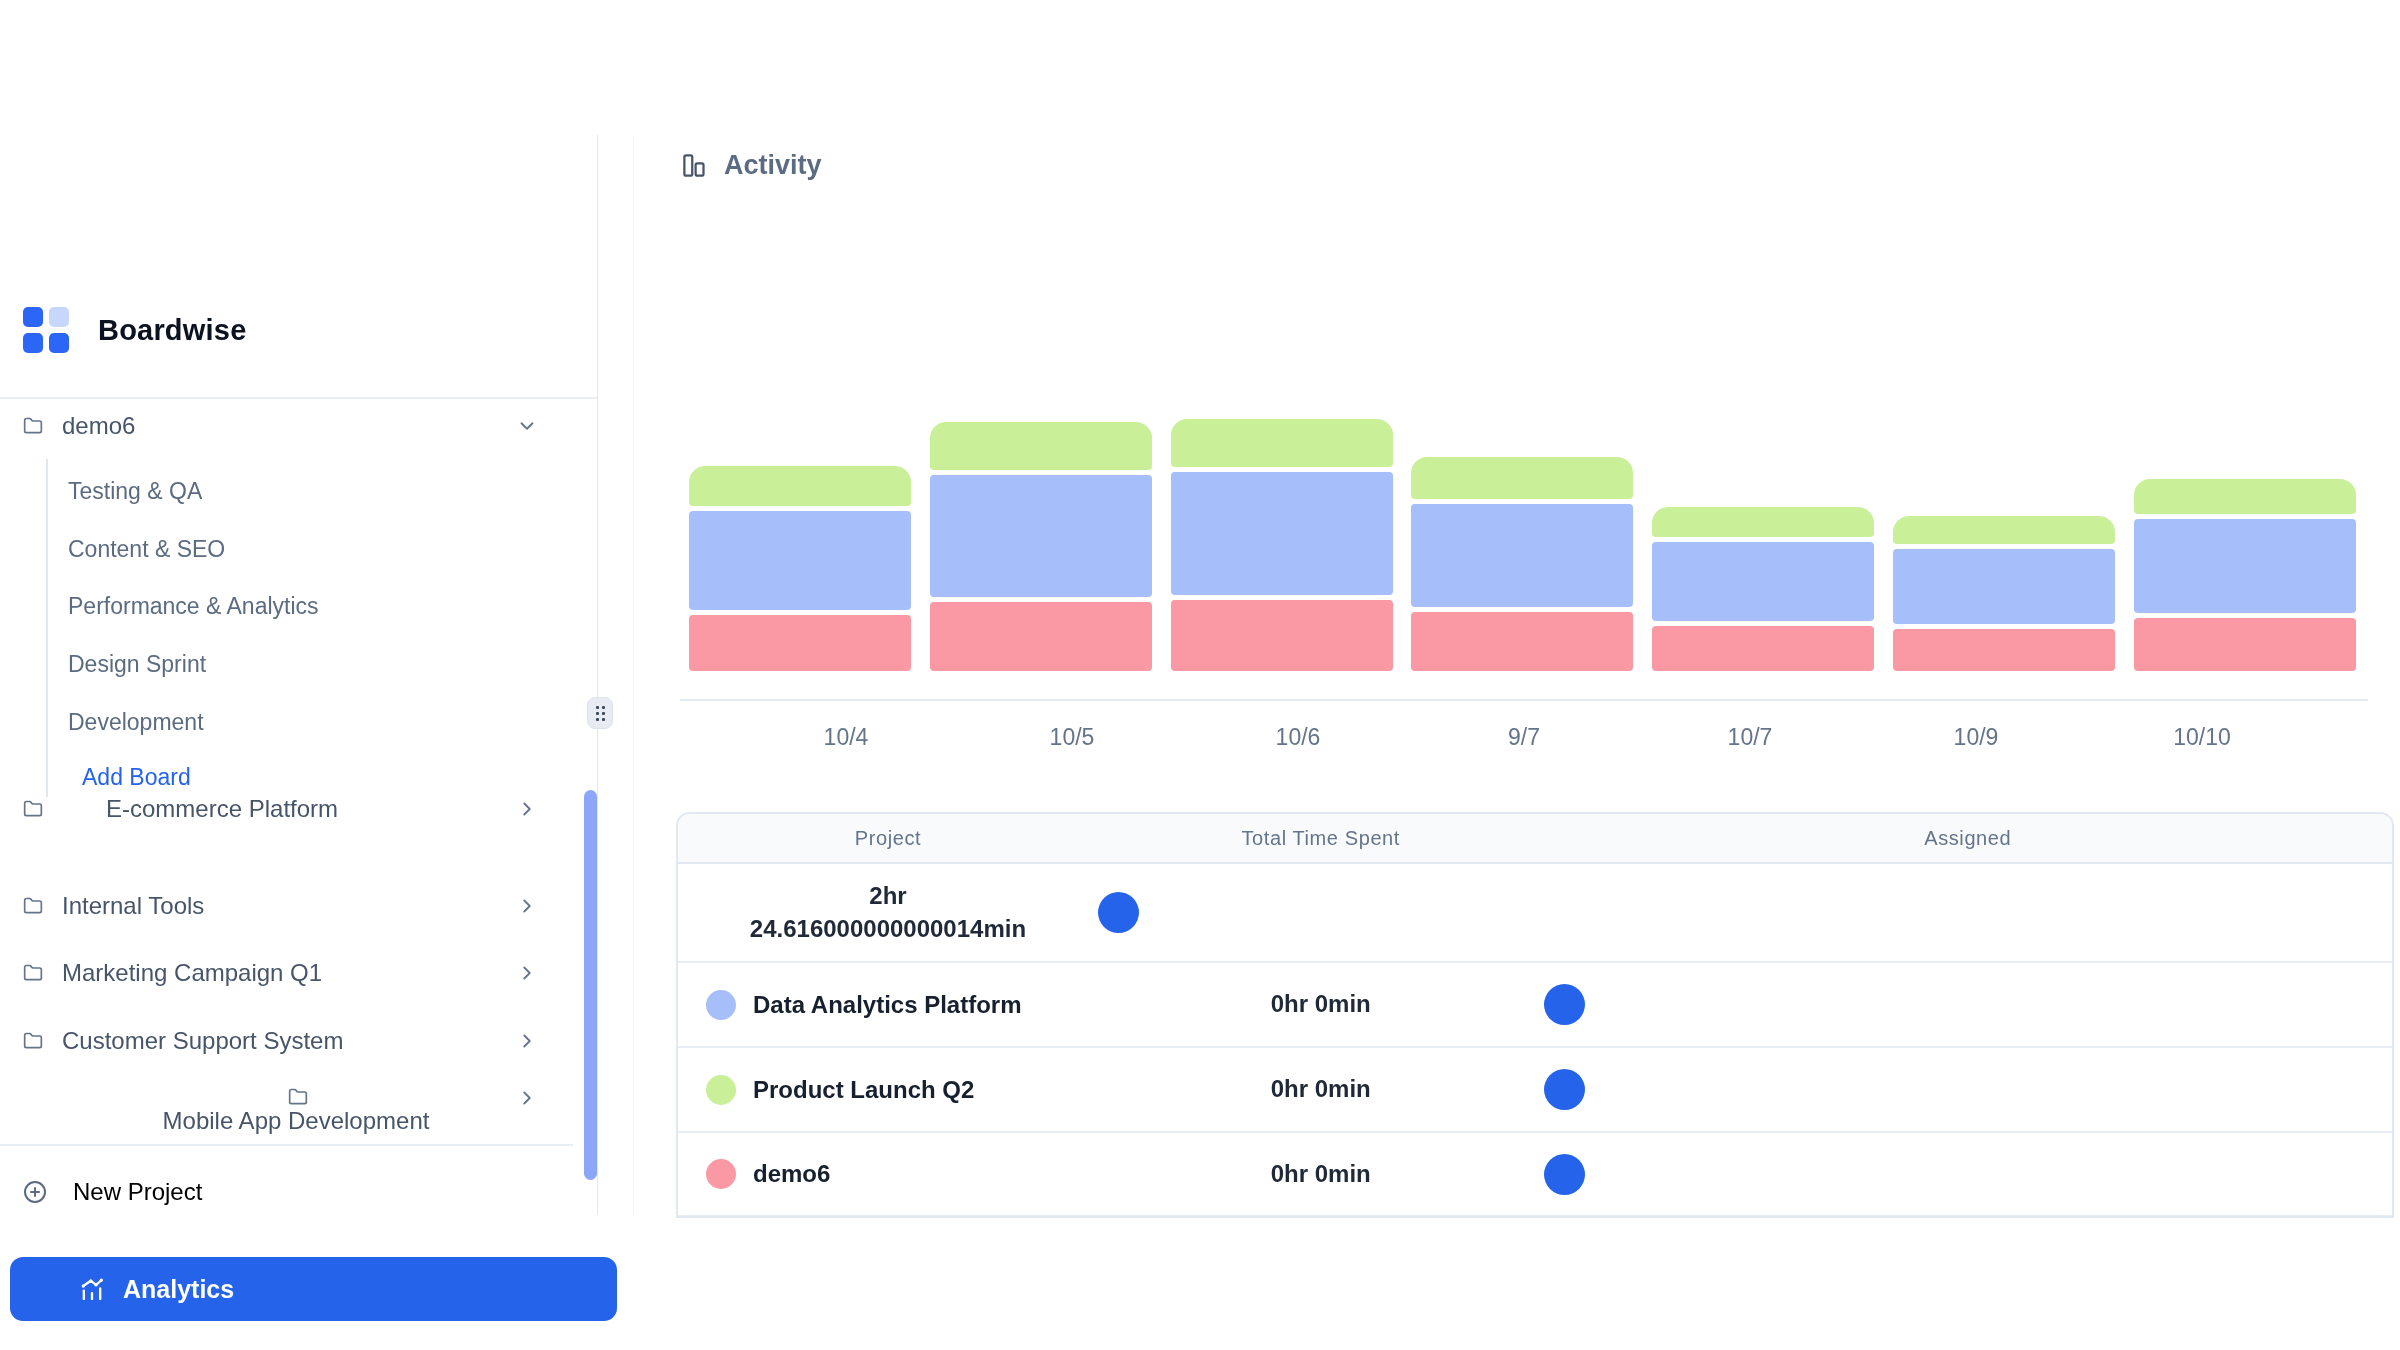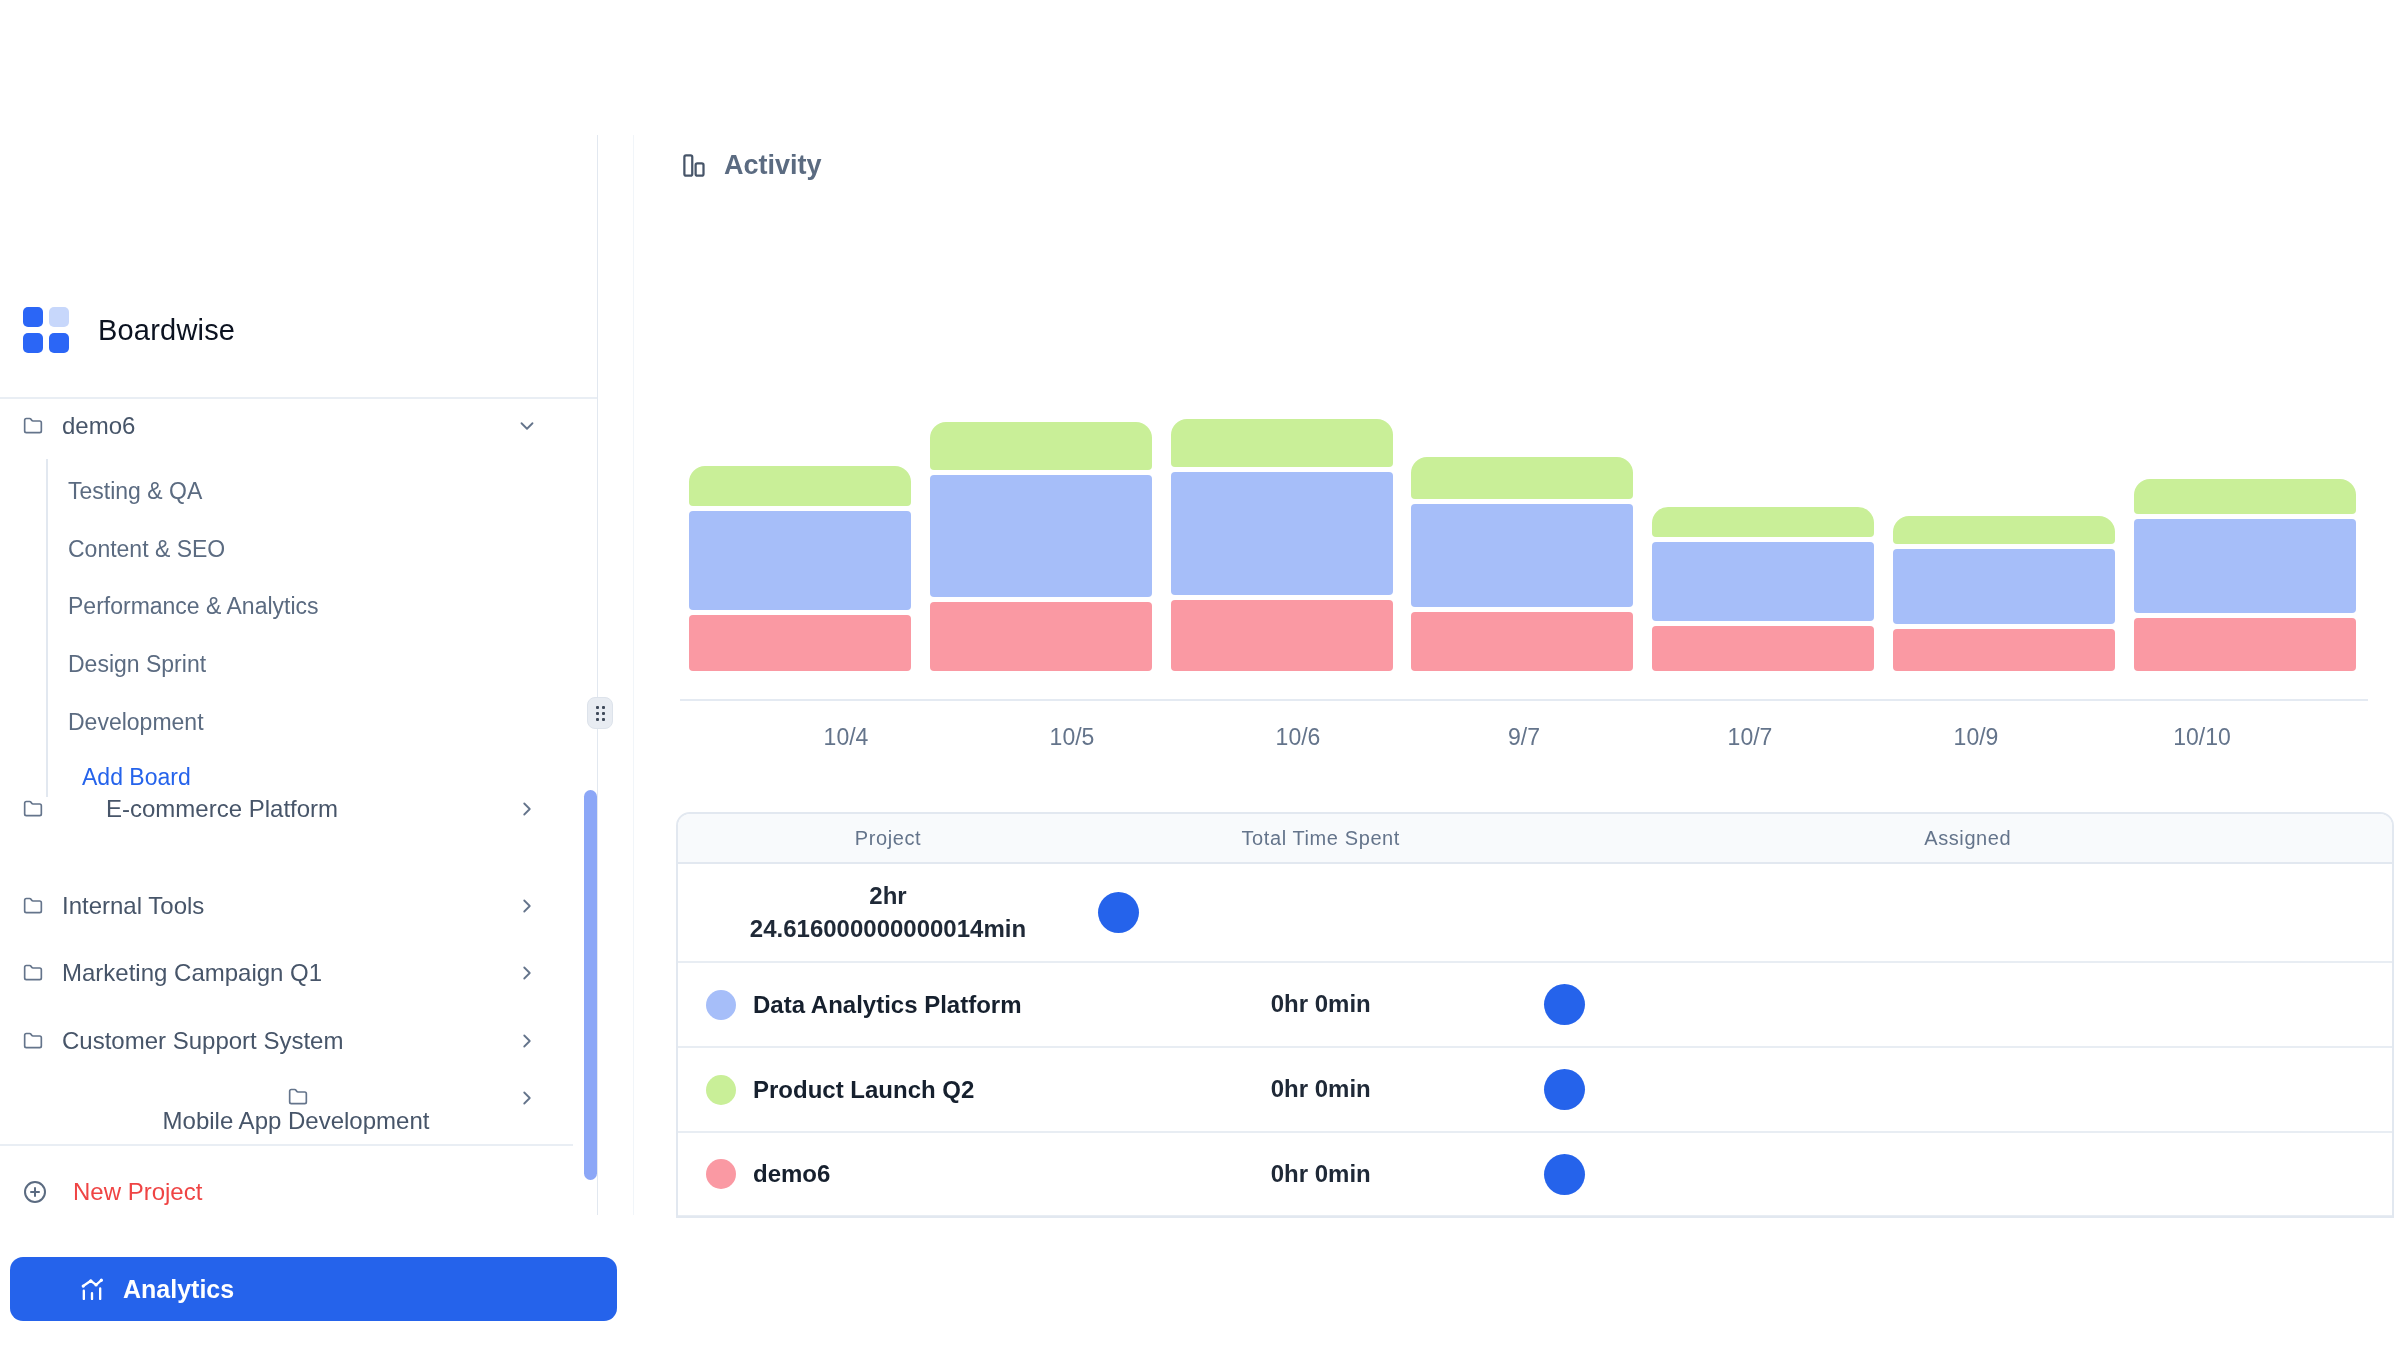--- a/index.html
+++ b/index.html
@@ -11,38 +11,38 @@
   .abs{position:absolute;}
 
   
   .sidebar{left:0;top:135px;width:597px;height:1080px;}
   .sidebar-border{left:597px;top:135px;width:1px;height:1080px;background:#E2E8F0;}
   .main-vline{left:633px;top:135px;width:1px;height:1080px;background:#F1F5F9;}
 
   .logo-grid{left:23px;top:172px;width:46px;height:46px;display:grid;
     grid-template-columns:20px 20px;grid-template-rows:20px 20px;gap:6px;}
   .logo-sq{border-radius:5px;}
-  .app-title{left:98px;top:179px;font-size:29px;font-weight:400;color:#0B1220;letter-spacing:.2px;}
+  .app-title{left:98px;top:179px;font-size:29px;font-weight:700;color:#0B1220;letter-spacing:.2px;}
 
   .divider{background:#E9EEF4;height:2px;}
 
   .side-row{position:absolute;left:0;width:573px;height:44px;display:flex;align-items:center;cursor:pointer;}
   .side-row .f-icon{margin-left:23px;width:20px;height:20px;flex:0 0 auto;color:#64748B;}
   .side-row .f-label{margin-left:19px;font-size:24px;color:#475569;}
   .side-row .chev{position:absolute;left:516px;width:22px;height:22px;color:#64748B;}
 
   .guide-line{left:46px;top:324px;width:2px;height:338px;background:#E2E8F0;}
   .board-item{position:absolute;left:68px;width:420px;height:40px;display:flex;align-items:center;
     font-size:23px;color:#5B6B81;cursor:pointer;}
   .add-board{position:absolute;left:82px;width:300px;height:40px;display:flex;align-items:center;
     font-size:23px;color:#2563EB;font-weight:500;cursor:pointer;}
 
   .new-project{left:0;top:1035px;width:573px;height:44px;display:flex;align-items:center;cursor:pointer;}
   .new-project .np-icon{margin-left:23px;width:24px;height:24px;color:#5B6B81;}
-  .new-project .np-label{margin-left:26px;font-size:24px;color:#ef4444;}
+  .new-project .np-label{margin-left:26px;font-size:24px;color:#000000;}
 
   .analytics-btn{left:10px;top:1122px;width:563px;height:64px;border-radius:13px;
     display:flex;align-items:center;cursor:pointer;}
   .analytics-btn .an-icon{margin-left:24px;width:28px;height:28px;color:#ffffff;}
   .analytics-btn .an-label{margin-left:17px;font-size:25px;font-weight:600;color:#ffffff;}
 
   .scroll-thumb{left:584px;top:790px;width:13px;height:390px;border-radius:7px;}
   .drag-handle{left:587px;top:697px;width:24px;height:30px;border-radius:8px;background:#E8ECF2;
     border:1px solid #DDE3EB;display:flex;align-items:center;justify-content:center;cursor:col-resize;}
   .drag-dots{display:grid;grid-template-columns:3px 3px;grid-template-rows:3px 3px 3px;gap:3px;}

